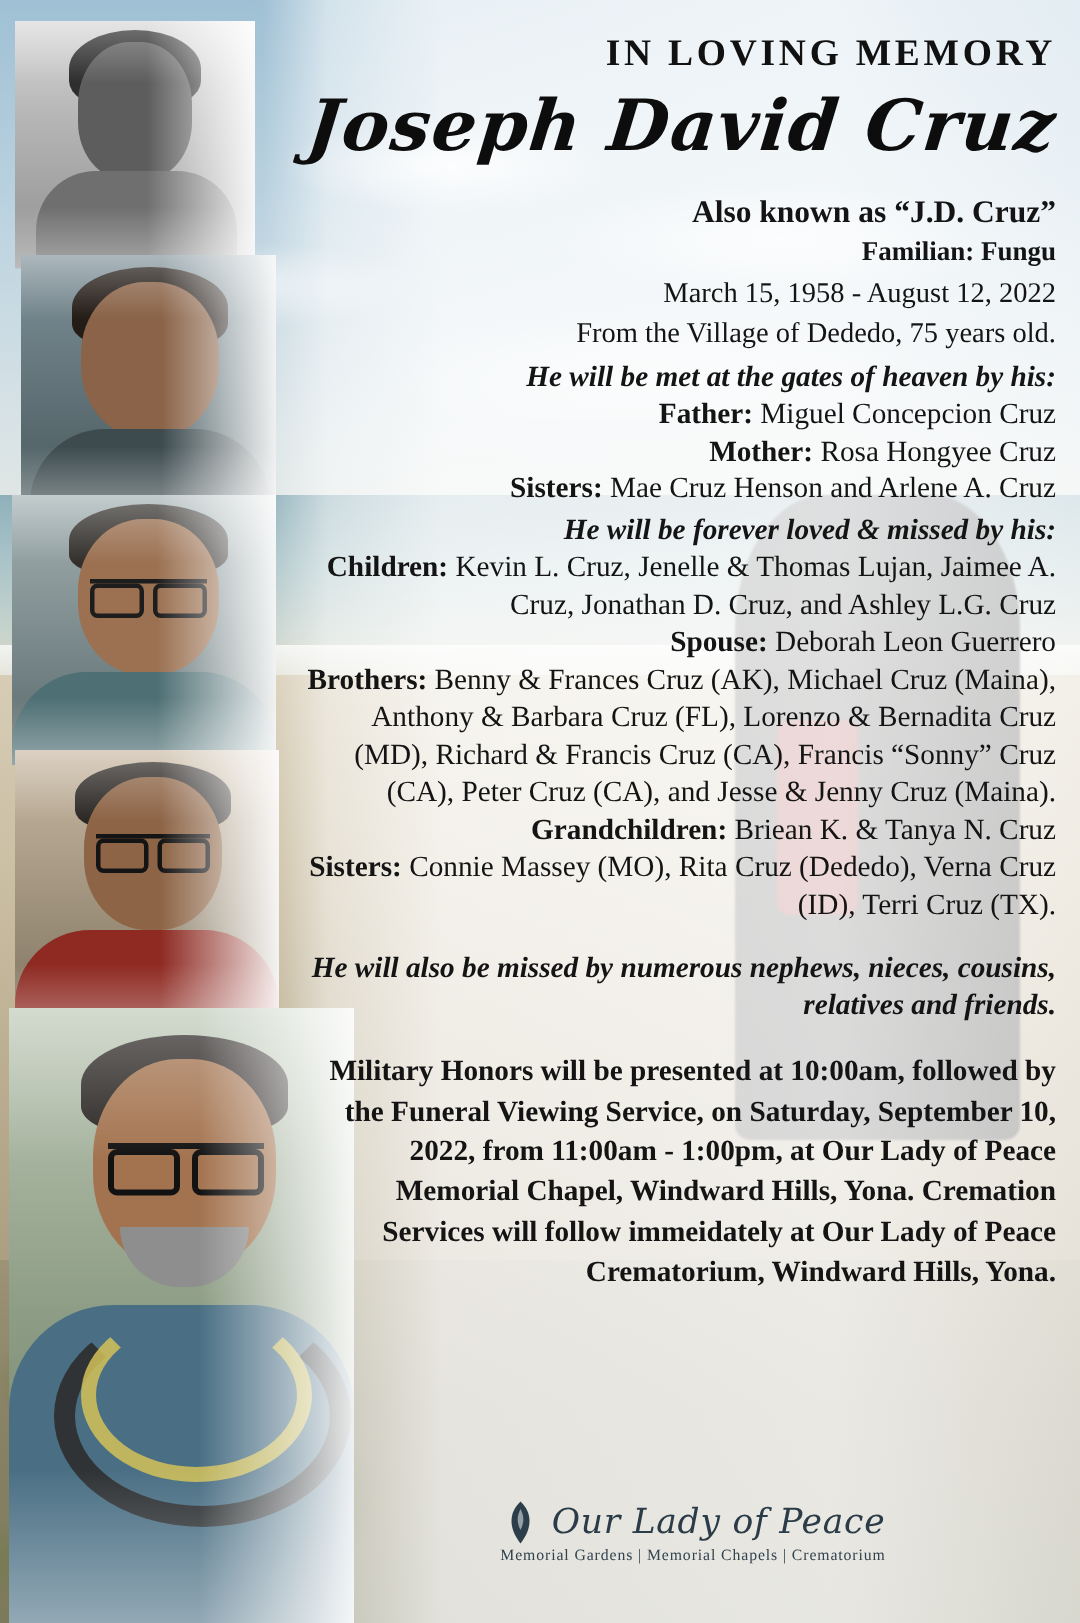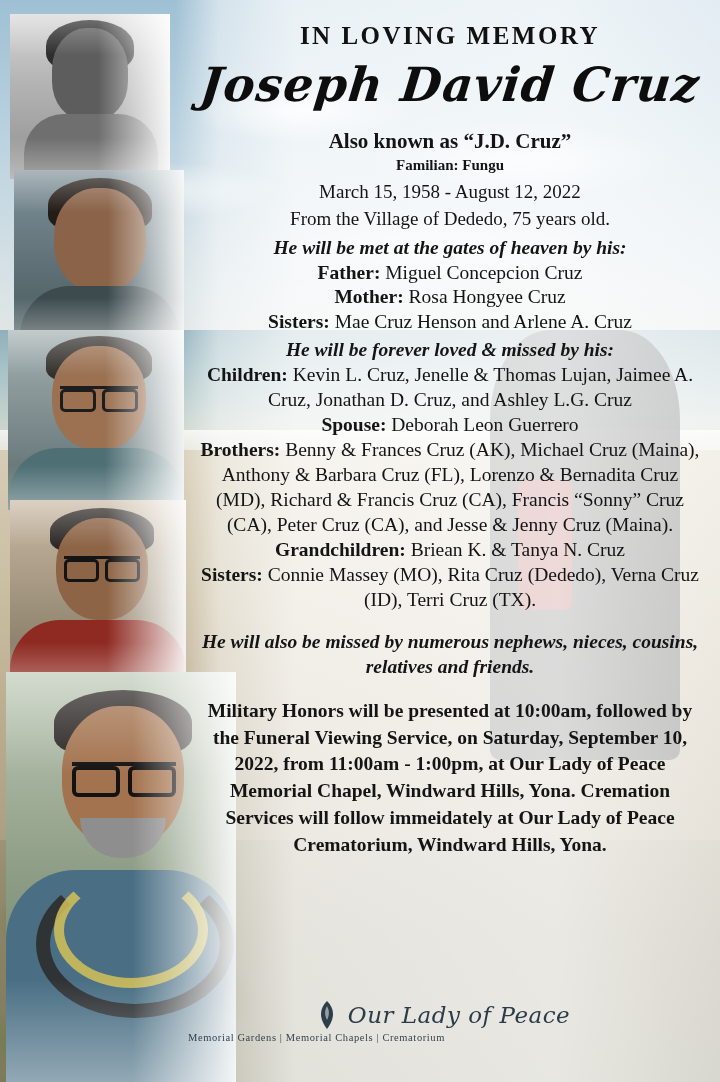--- a/index.html
+++ b/index.html
@@ -168,21 +168,21 @@
     border-top-color: transparent;
     opacity:.85;
   }
 
   
   .content {
     position: absolute;
     left: 196px;
     top: 22px;
     width: 508px;
-    text-align: center;
+    text-align: right;
     color: #141414;
   }
   .in-loving {
     font-family: "Liberation Serif", serif;
     font-weight: bold;
     font-size: 25px;
     letter-spacing: 2.5px;
     color: #111;
     margin-bottom: 4px;
   }
@@ -196,21 +196,21 @@
     line-height: 1.25;
     margin: 6px 0 12px 0;
     white-space: nowrap;
     transform: skewX(-6deg);
   }
   .aka {
     font-weight: bold;
     font-size: 21px;
     line-height: 1.35;
   }
-  .familian { font-weight: bold; font-size: 15px; line-height:1.35; }
+  .familian { font-weight: bold; font-size: 18px; line-height:1.35; }
   .dates { font-size: 19px; line-height: 1.4; margin-top: 4px; }
   .village { font-size: 19px; line-height: 1.4; }
 
   .block { margin-top: 4px; }
   .intro {
     font-style: italic;
     font-weight: bold;
     font-size: 19.5px;
     margin-bottom: 2px;
   }
@@ -230,23 +230,24 @@
   .service {
     font-weight: bold;
     font-size: 19.5px;
     line-height: 1.38;
     margin-top: 18px;
   }
 
   
   .footer {
     position: absolute;
-    left: 188px;
+    left: 208px;
     top: 1000px;
     width: 508px;
+    text-align: center;
   }
   .logo-row {
     display:flex; align-items:center; justify-content:center; gap:8px;
   }
   .dove {
     width: 26px; height: 30px;
     color:#2c3e4a;
   }
   .logo-text {
     font-family: "DejaVu Serif", serif;

